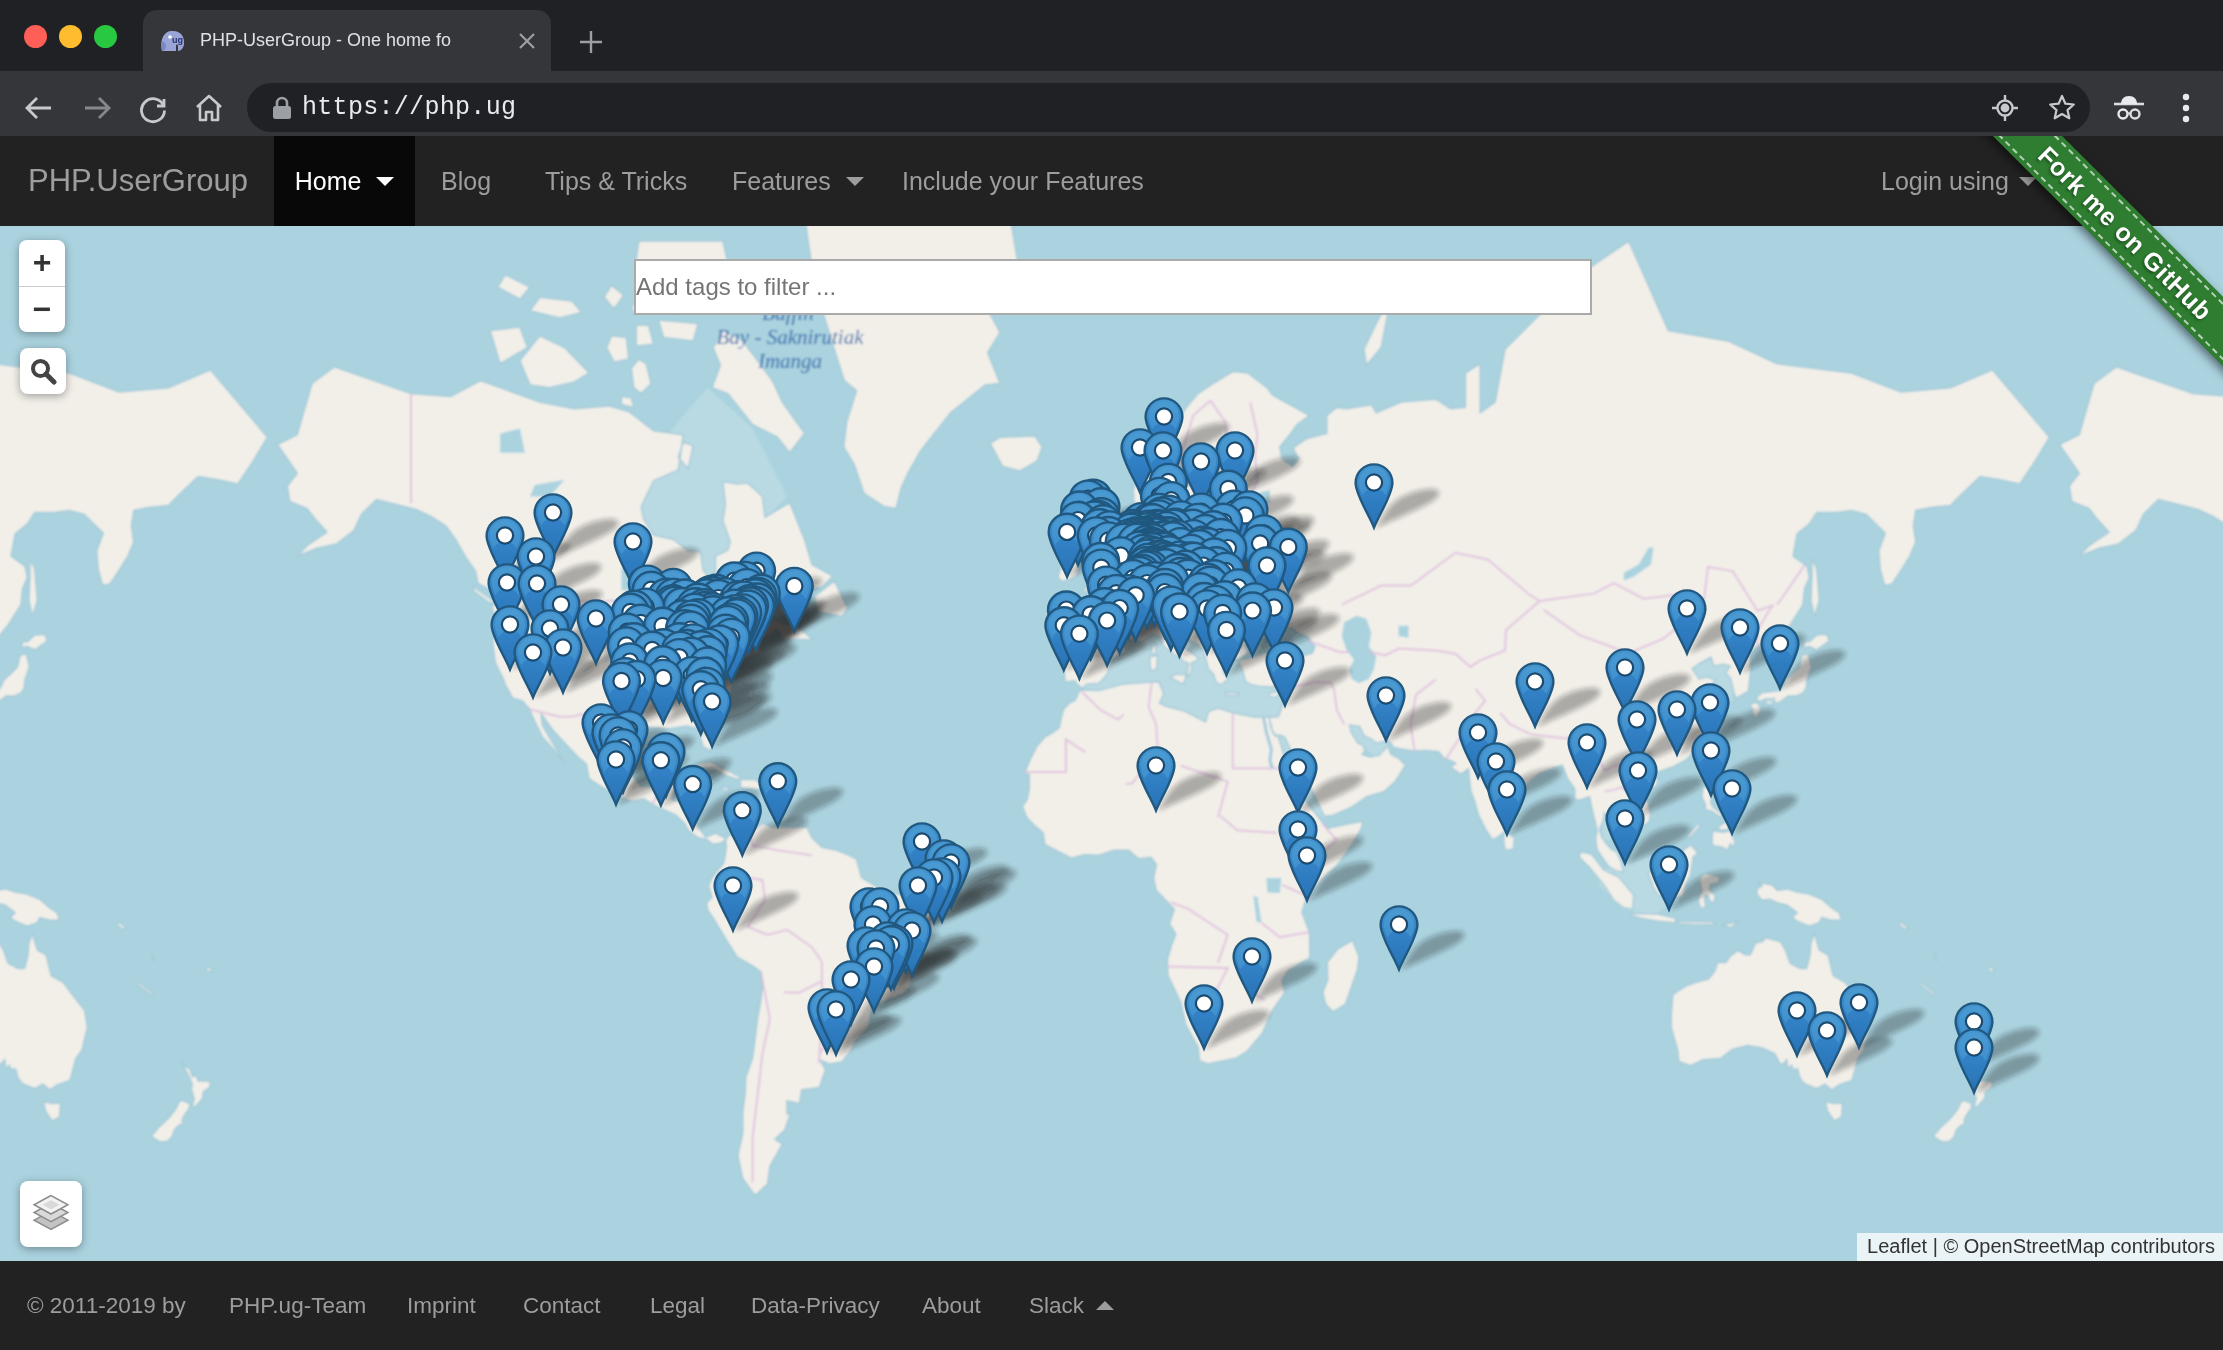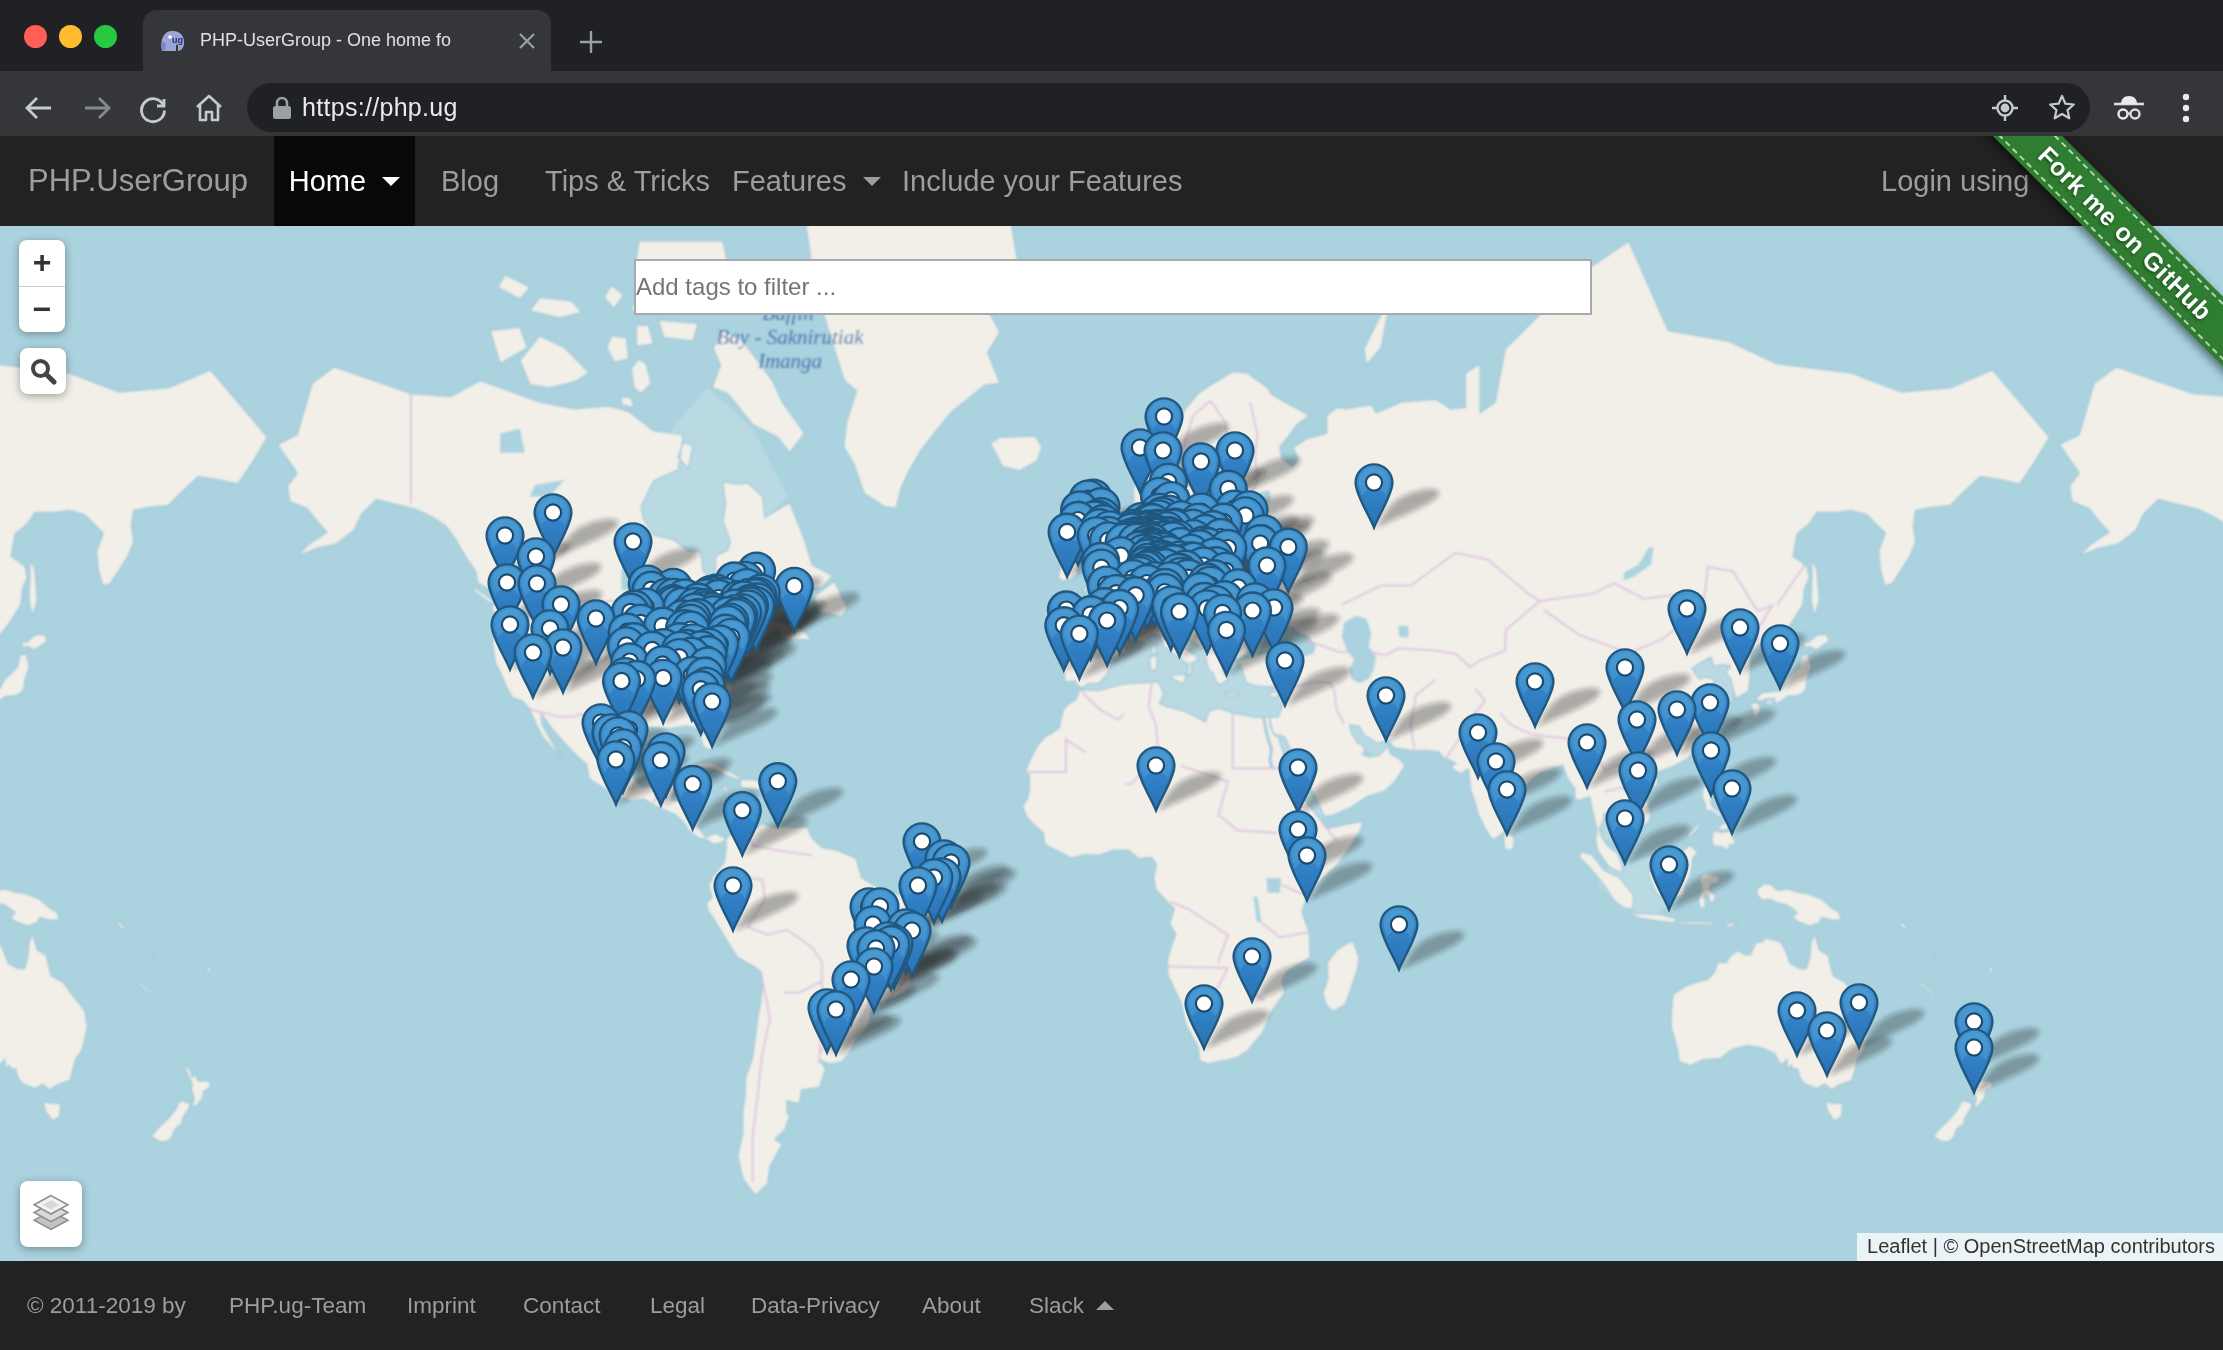--- a/index.html
+++ b/index.html
@@ -6,26 +6,26 @@
 #tabstrip { position:absolute; left:0; top:0; width:2223px; height:71px; background:#202124; }
 .tl { position:absolute; top:25px; width:23px; height:23px; border-radius:50%; }
 #tab { position:absolute; left:143px; top:10px; width:408px; height:61px; background:#35363a;
   border-radius:14px 14px 0 0; }
 #tabtitle { position:absolute; left:57px; top:0; width:300px; height:61px; line-height:61px;
   font-size:18px; color:#dfe1e5; white-space:nowrap; overflow:hidden; }
 #tabfade { position:absolute; right:44px; top:0; width:40px; height:61px;
   background:linear-gradient(90deg, rgba(53,54,58,0), #35363a 70%); }
 #toolbar { position:absolute; left:0; top:71px; width:2223px; height:65px; background:#35363a; }
 #omni { position:absolute; left:247px; top:12px; width:1843px; height:49px; background:#202124;
-  border-radius:25px; }
+  border-radius:25px;font-family:Liberation Mono, monospace; }
 #url { position:absolute; left:55px; top:0; height:49px; line-height:49px; font-size:25px;
   color:#e8eaed; letter-spacing:0.3px; }
 #navbar { position:absolute; left:0; top:136px; width:2223px; height:90px; background:#222; }
 #brand { position:absolute; left:28px; top:0; height:90px; line-height:90px; font-size:31px; color:#9d9d9d; }
-.nav { position:absolute; top:0; height:90px; line-height:90px; font-size:29px; color:#9d9d9d; }
+.nav { position:absolute; top:0; height:90px; line-height:90px; font-size:25px; color:#9d9d9d; }
 #nhome { left:274px; width:141px; background:#080808; color:#fff; text-align:center; }
 .caret { display:inline-block; width:0; height:0; border-left:9px solid transparent;
   border-right:9px solid transparent; border-top:9px solid currentColor; vertical-align:middle;
   margin-left:8px; margin-top:-4px; }
 .caretup { display:inline-block; width:0; height:0; border-left:9px solid transparent;
   border-right:9px solid transparent; border-bottom:9px solid currentColor; vertical-align:middle;
   margin-left:8px; margin-top:-4px; }
 #mapwrap { position:absolute; left:0; top:226px; width:2223px; height:1035px; overflow:hidden;
   background:#aad3df; }
 #filter { position:absolute; left:634px; top:33px; width:958px; height:56px; background:#fff;

